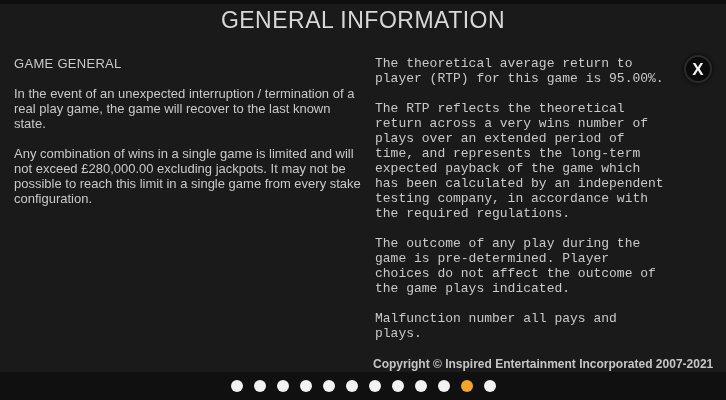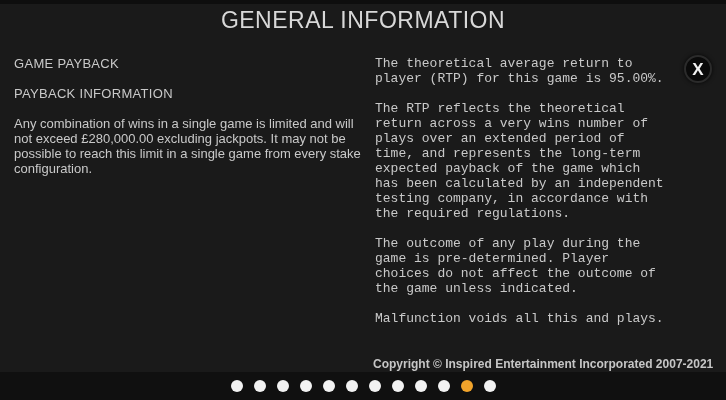--- a/index.html
+++ b/index.html
@@ -101,30 +101,30 @@
 
   <div class="top-strip"></div>
 
   <h1 class="title">GENERAL INFORMATION</h1>
 
   <button class="close-btn">
     <span>X</span>
   </button>
 
   <div class="col col-left">
-    <h2>GAME PAYBACK</h2>
-    <h2>PAYBACK INFORMATION</h2>
+    <h2>GAME GENERAL</h2>
+    <p>In the event of an unexpected interruption / termination of a real play game, the game will recover to the last known state.</p>
     <p>Any combination of wins in a single game is limited and will not exceed £280,000.00 excluding jackpots. It may not be possible to reach this limit in a single game from every stake configuration.</p>
   </div>
 
   <div class="col col-right">
     <p>The theoretical average return to player (RTP) for this game is 95.00%.</p>
     <p>The RTP reflects the theoretical return across a very wins number of plays over an extended period of time, and represents the long-term expected payback of the game which has been calculated by an independent testing company, in accordance with the required regulations.</p>
-    <p>The outcome of any play during the game is pre-determined. Player choices do not affect the outcome of the game unless indicated.</p>
-    <p>Malfunction voids all this and plays.</p>
+    <p>The outcome of any play during the game is pre-determined. Player choices do not affect the outcome of the game plays indicated.</p>
+    <p>Malfunction number all pays and plays.</p>
   </div>
 
   <div class="copyright">Copyright © Inspired Entertainment Incorporated 2007-2021</div>
 
   <div class="bottom-strip">
     <div class="dots" id="dots">
         <div class="dot" style="background: rgb(242, 242, 242);"></div>
         <div class="dot" style="background: rgb(242, 242, 242);"></div>
         <div class="dot" style="background: rgb(242, 242, 242);"></div>
         <div class="dot" style="background: rgb(242, 242, 242);"></div>

